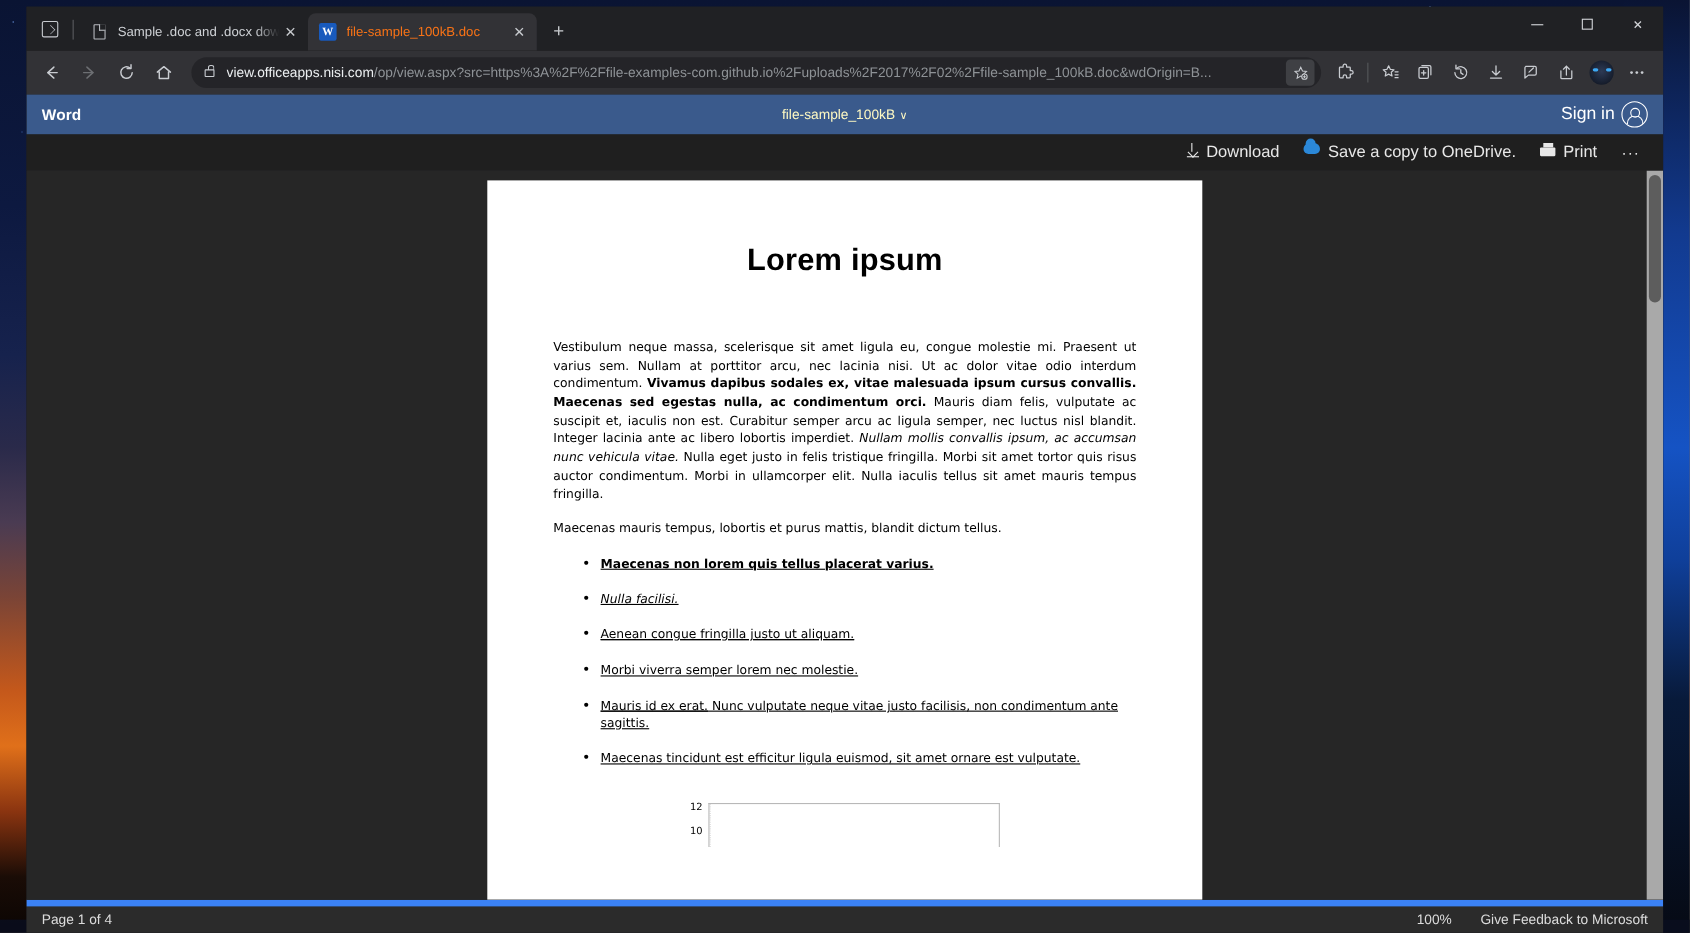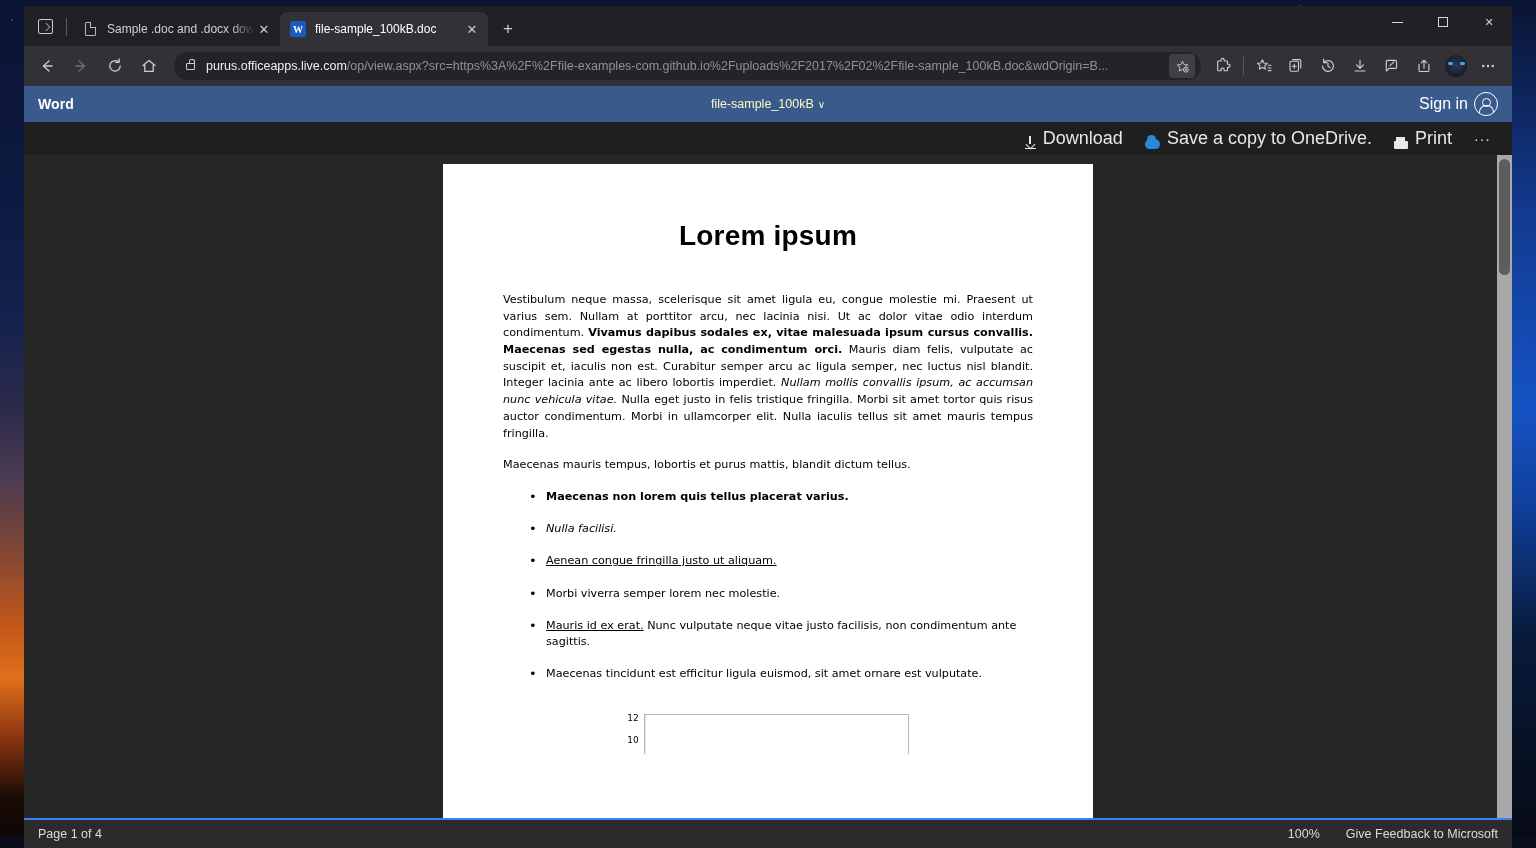--- a/index.html
+++ b/index.html
@@ -139,21 +139,21 @@
   }
   .tab-title {
     flex: 1;
     font-size: 12px;
     color: #cdd0d4;
     white-space: nowrap;
     overflow: hidden;
     mask-image: linear-gradient(90deg, #000 85%, transparent 100%);
     -webkit-mask-image: linear-gradient(90deg, #000 85%, transparent 100%);
   }
-  .tab.active .tab-title { color: #ffffff; }
+  .tab.active .tab-title { color: #f97316; }
   .tab-close {
     width: 20px; height: 20px;
     flex: none;
     display: flex; align-items: center; justify-content: center;
     border-radius: 50%;
     color: #c7cace;
     font-size: 13px;
     line-height: 1;
   }
   .new-tab {
@@ -331,24 +331,24 @@
     height: 33px;
     background: #1f1f1f;
     display: flex;
     align-items: center;
     justify-content: flex-end;
     padding-right: 12px;
     gap: 4px;
     flex: none;
   }
   .cmd-item {
-    display: flex; align-items: flex-end; gap: 7px;
+    display: flex; align-items: flex-start; gap: 7px;
     padding: 4px 9px;
     border-radius: 3px;
-    font-size: 18px;
+    font-size: 15px;
     color: #e8e8e8;
   }
   .dl-icon {
     width: 11px; height: 13px;
     position: relative;
     flex: none;
   }
   .dl-icon::before {
     content: "";
     position: absolute; left: 4.4px; top: 0;
@@ -412,40 +412,40 @@
     margin-top: 9px;
     padding: 56px 60px 0 60px;
     font-family: "DejaVu Sans", sans-serif;
     color: #000;
   }
   .doc-title {
     text-align: center;
     font-size: 28px;
     font-weight: bold;
     letter-spacing: .2px;
-    margin-bottom: 40px;
+    margin-bottom: 56px;
     font-family: "Liberation Sans", sans-serif;
   }
   .doc-subtitle {
     font-size: 15.5px;
     font-weight: bold;
     line-height: 1.48;
     text-indent: 23px;
     margin-bottom: 36px;
     font-family: "Liberation Sans", sans-serif;
   }
   .doc-para {
     font-size: 11.2px;
     line-height: 1.49;
     text-align: justify;
     margin-bottom: 15px;
   }
   .doc-para b { font-weight: bold; }
   .doc-para i { font-style: italic; }
-  .doc-list { list-style: none; margin: 0 0 0 0; padding: 0; }
+  .doc-list { list-style: none; margin: 0 0 0 0; padding: 0; text-decoration: underline; }
   .doc-list li {
     font-size: 11.2px;
     line-height: 1.45;
     position: relative;
     padding-left: 43px;
     margin-bottom: 16px;
   }
   .doc-list li::before {
     content: "\2022";
     position: absolute;
@@ -500,21 +500,21 @@
     width: 11px;
     height: 116px;
     background: #5d5d5d;
     border-radius: 6px;
   }
 
   
   .statusbar {
     height: 30px;
     background: #2b2b2b;
-    border-top: 2px solid #3b82f6;
+    border-top: 6px solid #3b82f6;
     display: flex;
     align-items: center;
     padding: 0 14px;
     flex: none;
     color: #dcdcdc;
     font-size: 12.5px;
   }
   .status-right {
     margin-left: auto;
     display: flex;
@@ -588,21 +588,21 @@
         </svg>
     </div>
     <div class="nav-btn">
       <svg width="18" height="18" viewBox="0 0 18 18">
           <path d="M3 8.6 L9 3.6 L15 8.6 M4.8 8 V14.4 H13.2 V8" stroke="#c9ccd1" stroke-width="1.3" fill="none" stroke-linecap="round" stroke-linejoin="round"></path>
         </svg>
     </div>
 
     <div class="omnibox">
       <span class="lock-icon"></span>
-      <span class="url"><b>purus.officeapps.live.com</b><span>/op/view.aspx?src=https%3A%2F%2Ffile-examples-com.github.io%2Fuploads%2F2017%2F02%2Ffile-sample_100kB.doc&amp;wdOrigin=B...</span></span>
+      <span class="url"><b>view.officeapps.nisi.com</b><span>/op/view.aspx?src=https%3A%2F%2Ffile-examples-com.github.io%2Fuploads%2F2017%2F02%2Ffile-sample_100kB.doc&amp;wdOrigin=B...</span></span>
       <span class="omni-btn">
         <svg width="15" height="15" viewBox="0 0 16 16">
             <path d="M8 2.2 L9.7 5.9 L13.6 6.3 L10.7 9 L11.5 12.9 L8 10.9 L4.5 12.9 L5.3 9 L2.4 6.3 L6.3 5.9 Z" stroke="#c9ccd1" stroke-width="1" fill="none"></path>
             <circle cx="11.6" cy="11.4" r="2.6" fill="#3f4044" stroke="#c9ccd1" stroke-width="1"></circle>
             <path d="M11.6 10.1 V12.7 M10.3 11.4 H12.9" stroke="#c9ccd1" stroke-width="1"></path>
           </svg>
       </span>
     </div>
 
     <div class="tb-icons">

